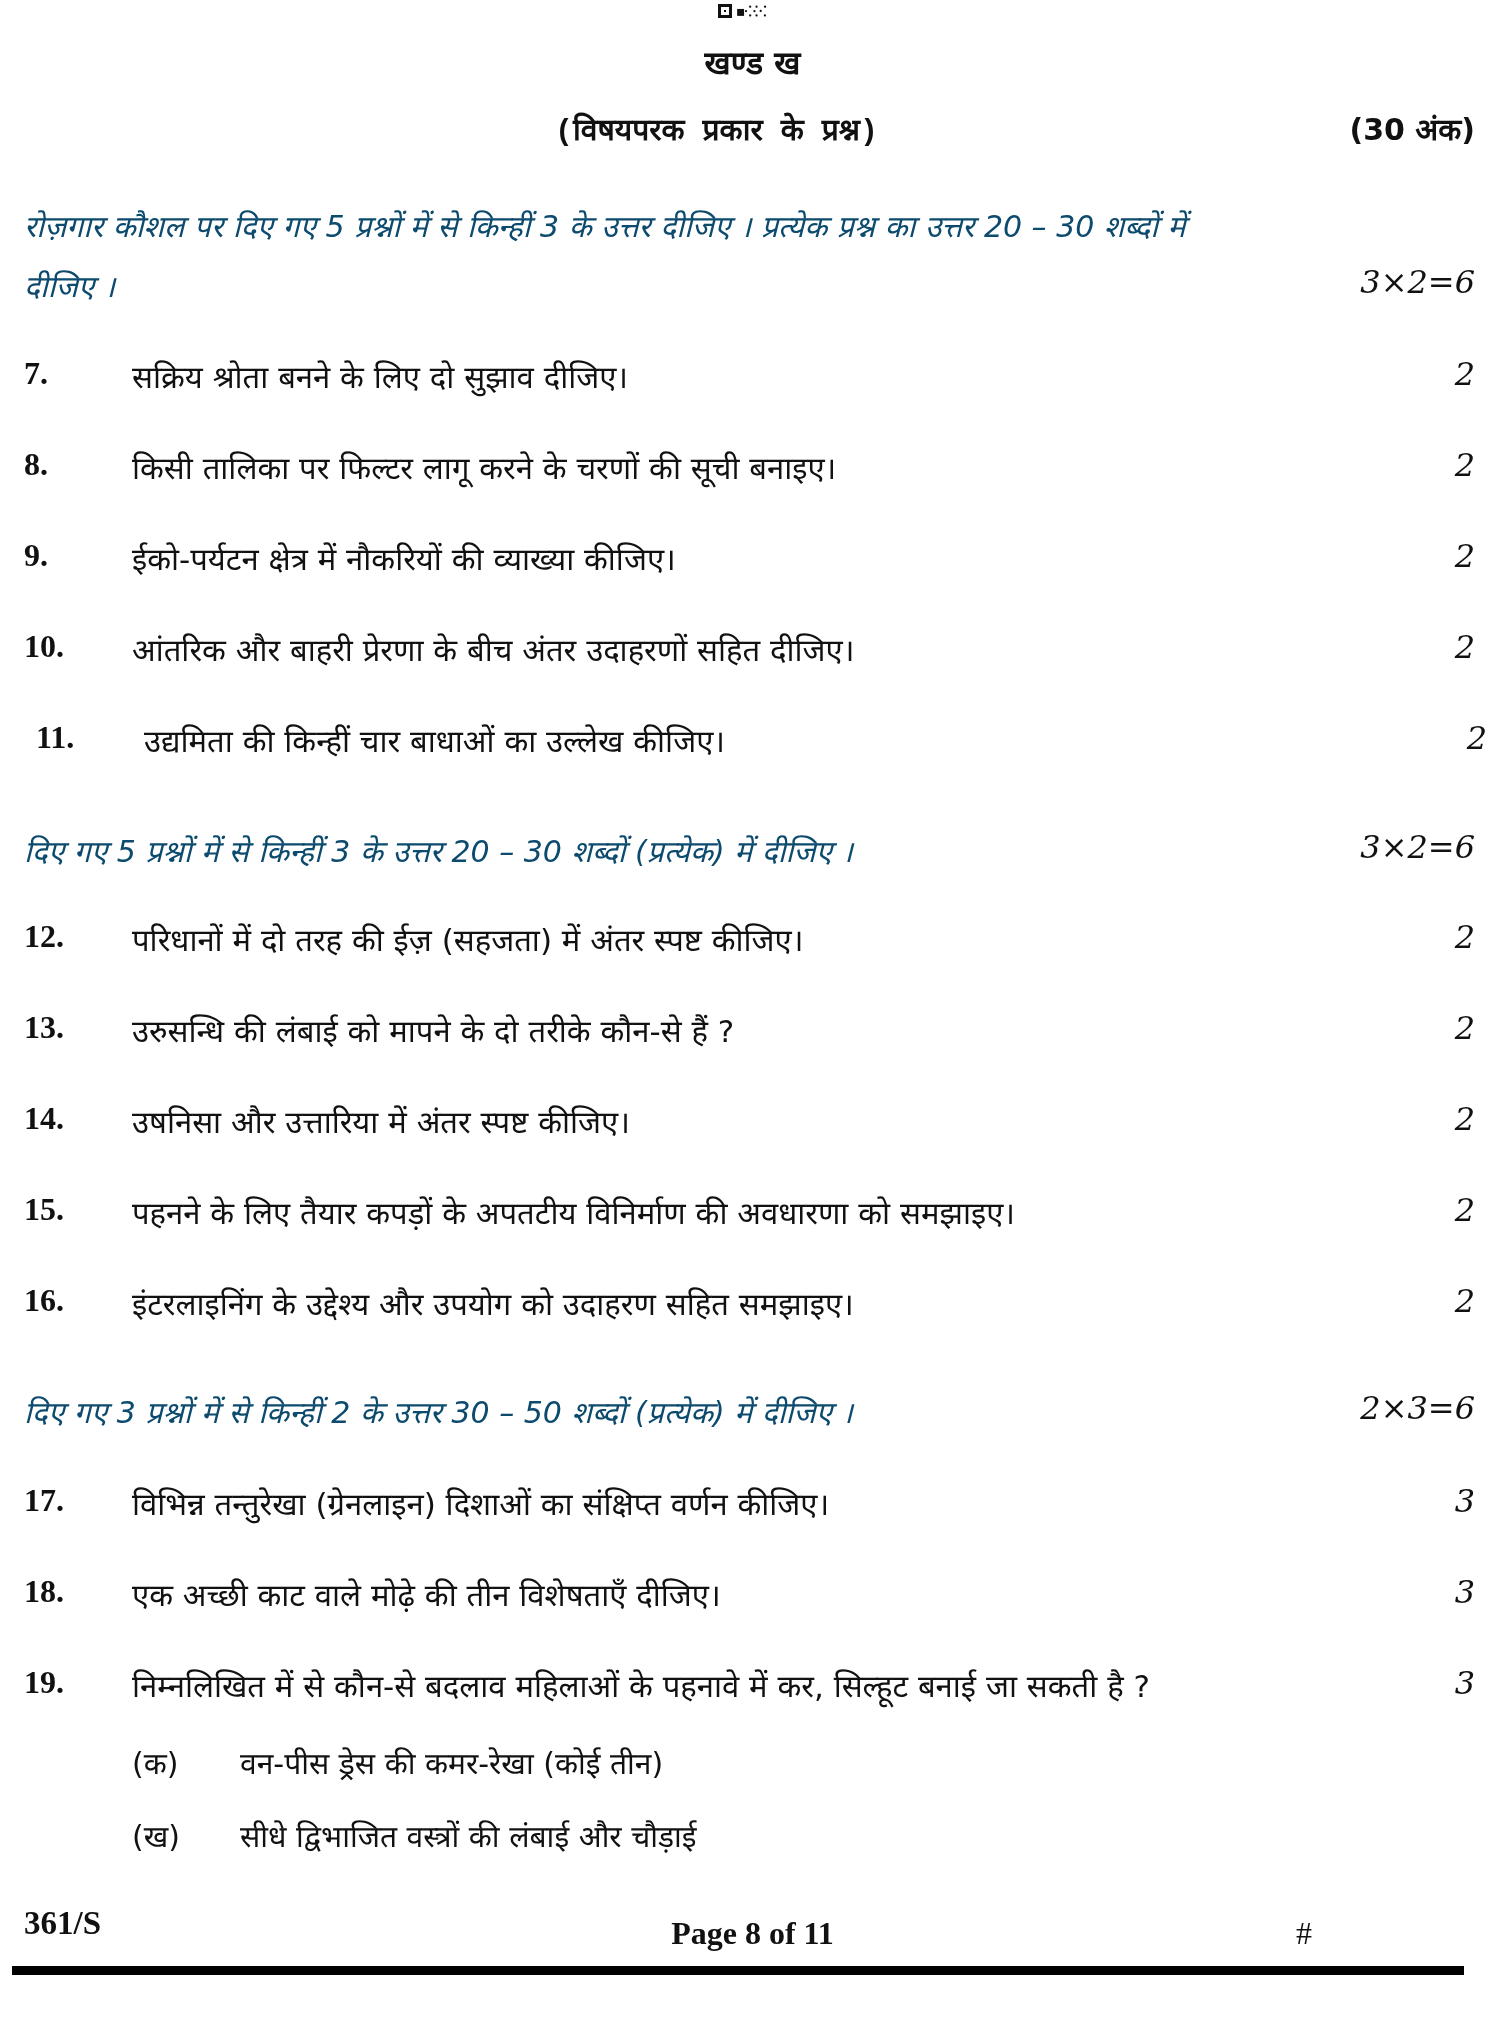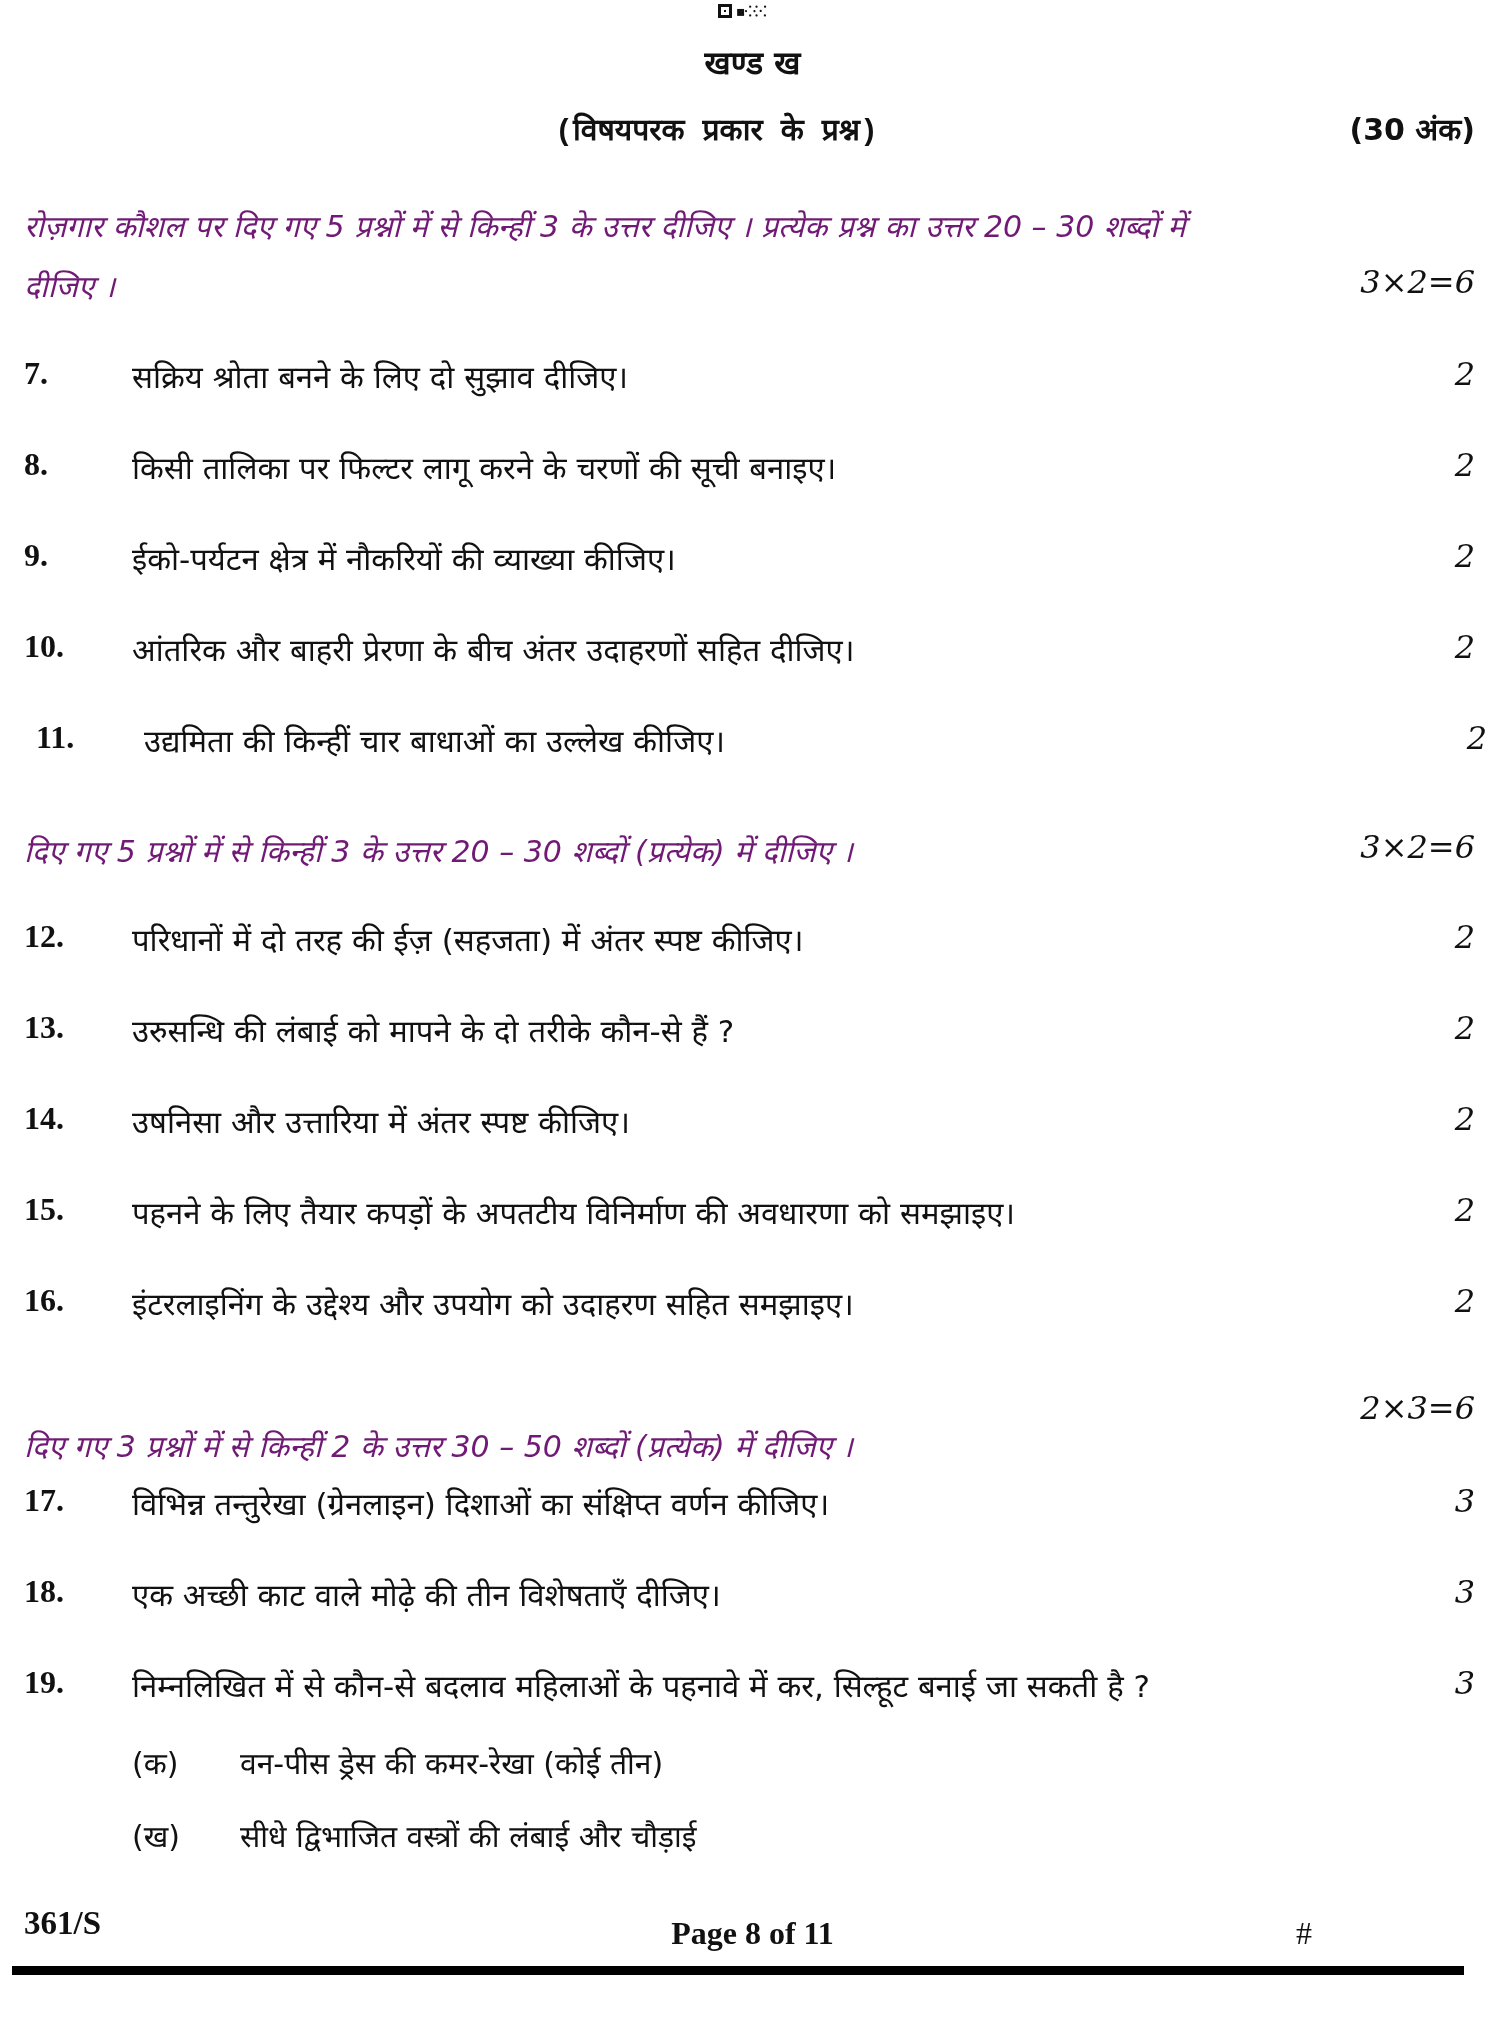--- a/index.html
+++ b/index.html
@@ -24,21 +24,21 @@
     left: 555px; top: 108px; font-size: 30px; font-weight: bold;
     font-family: Liberation Mono, monospace;
   }
   .total-marks {
     right: 30px; top: 108px; font-size: 30px; font-weight: bold;
     font-family: "DejaVu Sans", sans-serif;
     text-align: center;
   }
   .instr {
     left: 24px; font-size: 30px; font-style: italic;
-    font-family: "DejaVu Sans", sans-serif; color: #701a75;
+    font-family: "DejaVu Sans", sans-serif; color: #0c4a6e;
   }
   .mk-italic {
     right: 30px; font-size: 32px; font-style: italic;
     font-family: "DejaVu Serif", serif;
   }
   .qrow { left: 0; width: 1505px; height: 50px; }
   .qnum {
     position: absolute; left: 24px; top: 0; font-size: 32px; font-weight: bold;
     font-family: "Liberation Serif", serif;
   }
@@ -132,21 +132,21 @@
   <span class="qnum">15.</span>
   <span class="qtext">पहनने के लिए तैयार कपड़ों के अपतटीय विनिर्माण की अवधारणा को समझाइए।</span>
   <span class="qmark">2</span>
 </div>
 <div class="abs qrow" style="top:1282px;">
   <span class="qnum">16.</span>
   <span class="qtext">इंटरलाइनिंग के उद्देश्य और उपयोग को उदाहरण सहित समझाइए।</span>
   <span class="qmark">2</span>
 </div>
 
-<div class="abs instr" style="top:1391px;margin-top:34px;">दिए गए 3 प्रश्नों में से किन्हीं 2 के उत्तर 30 – 50 शब्दों (प्रत्येक) में दीजिए ।</div>
+<div class="abs instr" style="top:1391px;">दिए गए 3 प्रश्नों में से किन्हीं 2 के उत्तर 30 – 50 शब्दों (प्रत्येक) में दीजिए ।</div>
 <div class="abs mk-italic" style="top:1389px;">2×3=6</div>
 
 <div class="abs qrow" style="top:1482px;">
   <span class="qnum">17.</span>
   <span class="qtext">विभिन्न तन्तुरेखा (ग्रेनलाइन) दिशाओं का संक्षिप्त वर्णन कीजिए।</span>
   <span class="qmark">3</span>
 </div>
 <div class="abs qrow" style="top:1573px;">
   <span class="qnum">18.</span>
   <span class="qtext">एक अच्छी काट वाले मोढ़े की तीन विशेषताएँ दीजिए।</span>

